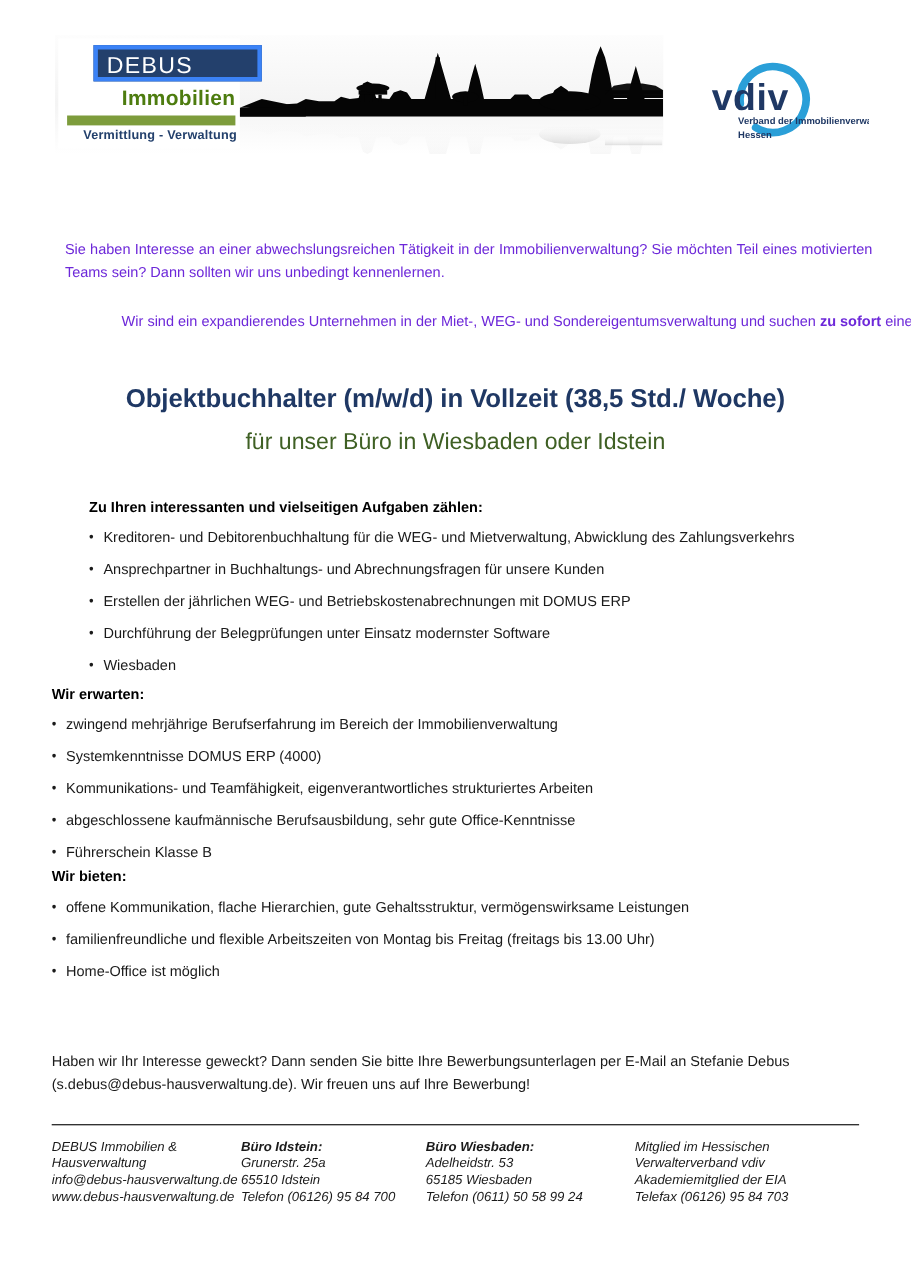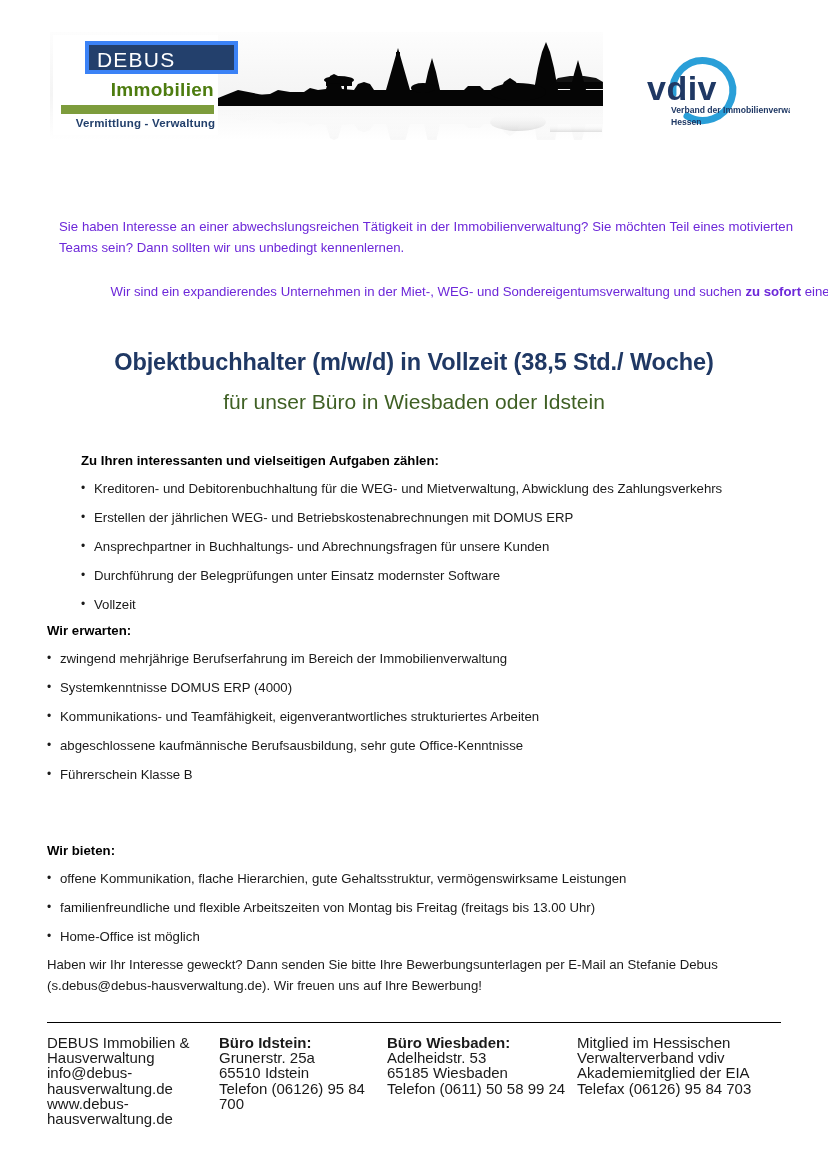--- a/index.html
+++ b/index.html
@@ -188,21 +188,21 @@
     content: "\2022";
     position: absolute;
     left: 0;
     top: -0.5px;
     font-size: 12px;
     color: #1a1a1a;
   }
 
   #sec-aufgaben { top: 452px; margin-left: 34px; }
   #sec-erwarten { top: 622px; }
-  #sec-bieten   { top: 842px; }
+  #sec-bieten   { top: 788px; }
 
   .closing {
     position: absolute;
     left: 0;
     top: 941px;
     width: 700px;
     font-size: 13.2px;
     line-height: 21px;
     color: #1a1a1a;
   }
@@ -218,23 +218,24 @@
   }
   .footer {
     position: absolute;
     left: 47px;
     top: 1035px;
     width: 740px;
     display: flex;
     flex-direction: row;
   }
   .footer-col {
-    font-size: 15px;
+    font-size: 12px;
     line-height: 15.2px;
     color: #1a1a1a;
+    font-style: italic;
   }
   .footer-col .fc-title {
     font-weight: bold;
   }
   #fcol0 { width: 172px; }
   #fcol1 { width: 168px; }
   #fcol2 { width: 190px; }
   #fcol3 { width: 200px; }
 </style>
 </head>
@@ -326,24 +327,24 @@
 
     <p class="intro-para" id="intro2"><span>Wir sind ein expandierendes Unternehmen in der Miet-, WEG- und Sondereigentumsverwaltung und suchen </span><b>zu sofort</b><span> einen</span></p>
 
     <h1 class="headline">Objektbuchhalter (m/w/d) in Vollzeit (38,5 Std./ Woche)</h1>
     <h2 class="subheadline">für unser Büro in Wiesbaden oder Idstein</h2>
 
     <div class="section" id="sec-aufgaben">
       <div class="section-title">Zu Ihren interessanten und vielseitigen Aufgaben zählen:</div>
       <ul class="bullet-list">
         <li>Kreditoren- und Debitorenbuchhaltung für die WEG- und Mietverwaltung, Abwicklung des Zahlungsverkehrs</li>
+        <li>Ansprechpartner in Buchhaltungs- und Abrechnungsfragen für unsere Kunden</li>
         <li>Erstellen der jährlichen WEG- und Betriebskostenabrechnungen mit DOMUS ERP</li>
-        <li>Ansprechpartner in Buchhaltungs- und Abrechnungsfragen für unsere Kunden</li>
         <li>Durchführung der Belegprüfungen unter Einsatz modernster Software</li>
-        <li>Vollzeit</li>
+        <li>Wiesbaden</li>
       </ul>
     </div>
 
     <div class="section" id="sec-erwarten">
       <div class="section-title">Wir erwarten:</div>
       <ul class="bullet-list">
         <li>zwingend mehrjährige Berufserfahrung im Bereich der Immobilienverwaltung</li>
         <li>Systemkenntnisse DOMUS ERP (4000)</li>
         <li>Kommunikations- und Teamfähigkeit, eigenverantwortliches strukturiertes Arbeiten</li>
         <li>abgeschlossene kaufmännische Berufsausbildung, sehr gute Office-Kenntnisse</li>

